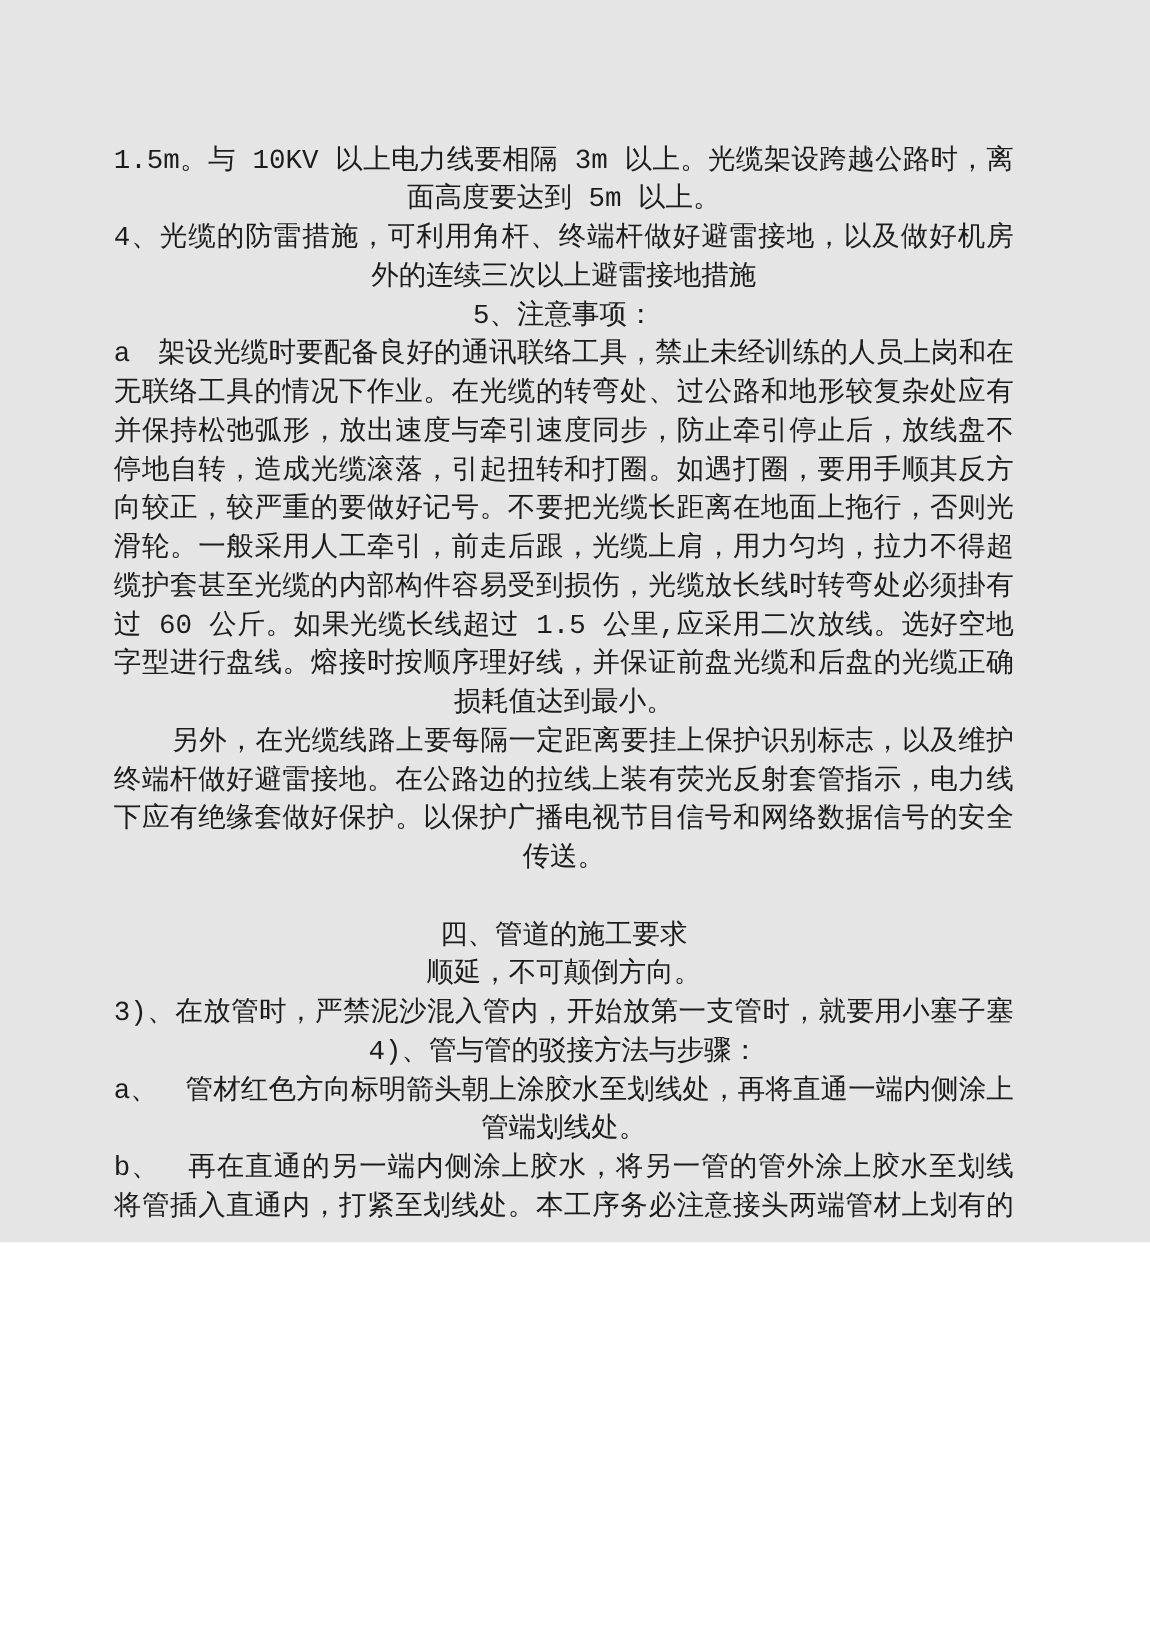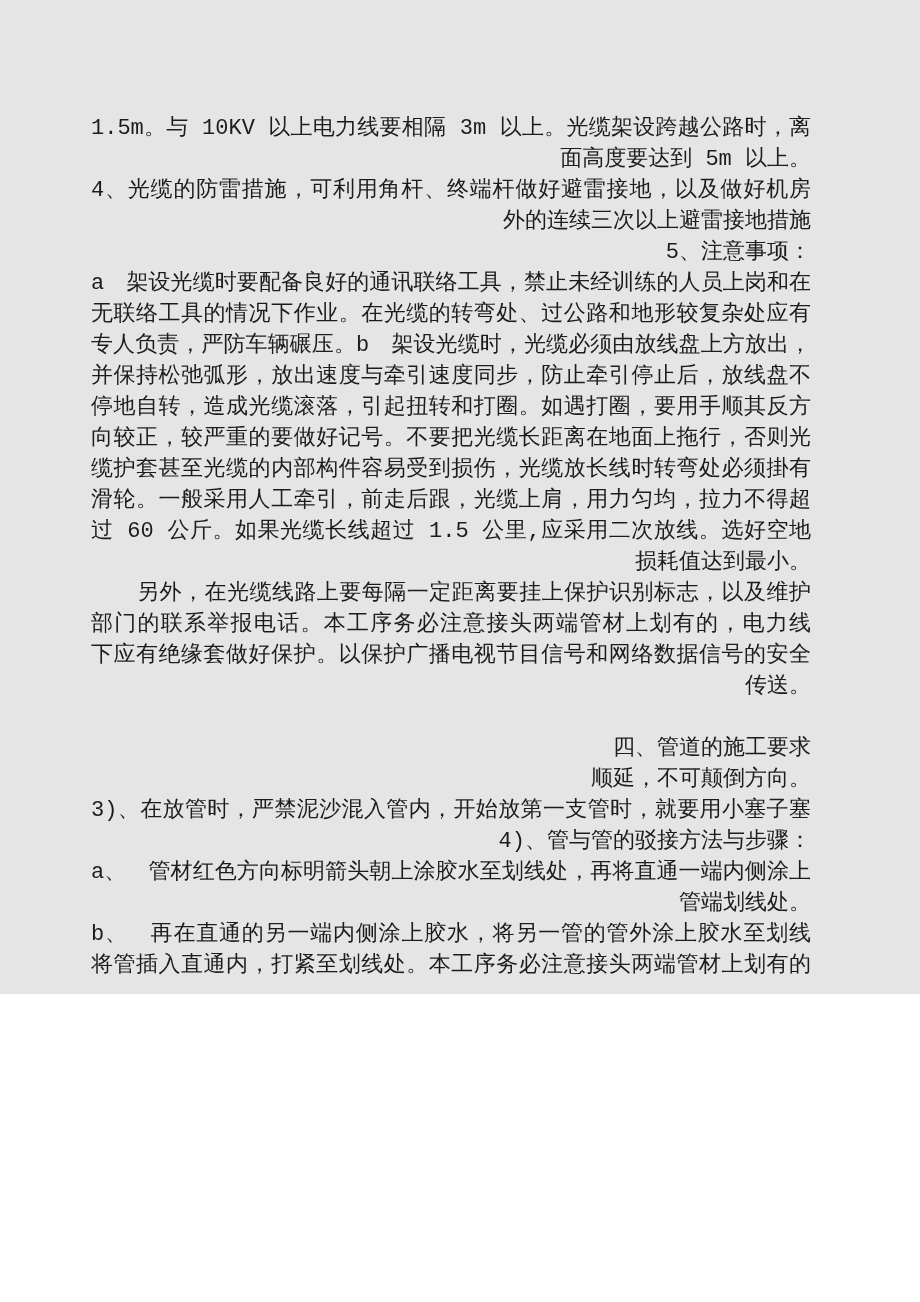--- a/index.html
+++ b/index.html
@@ -20,21 +20,21 @@
     position: absolute;
     left: 91px;
     top: 113px;
     width: 720px;
     font-size: 22px;
     line-height: 31px;
   }
   .line {
     height: 31px;
     overflow: hidden;
-    text-align: right;
+    text-align: center;
     white-space: pre-wrap;
   }
   .line.full {
     text-align: justify;
     text-align-last: justify;
   }
   .line.indent {
     text-indent: 46px;
   }
   .line.blank {
@@ -56,30 +56,30 @@
 
 <div class="page">
   <div class="textblock">
     <div class="line full">1.5m。与 10KV 以上电力线要相隔 3m 以上。光缆架设跨越公路时，离地</div>
     <div class="line">面高度要达到 5m 以上。</div>
     <div class="line full">4、光缆的防雷措施，可利用角杆、终端杆做好避雷接地，以及做好机房</div>
     <div class="line">外的连续三次以上避雷接地措施</div>
     <div class="line">5、注意事项：</div>
     <div class="line full">a　架设光缆时要配备良好的通讯联络工具，禁止未经训练的人员上岗和在</div>
     <div class="line full">无联络工具的情况下作业。在光缆的转弯处、过公路和地形较复杂处应有</div>
-    <div class="line full">专人负责，严防车辆碾压。b　架设光缆时，光缆必须由放线盘上方放出，</div>
     <div class="line full">并保持松弛弧形，放出速度与牵引速度同步，防止牵引停止后，放线盘不</div>
     <div class="line full">停地自转，造成光缆滚落，引起扭转和打圈。如遇打圈，要用手顺其反方</div>
     <div class="line full">向较正，较严重的要做好记号。不要把光缆长距离在地面上拖行，否则光</div>
+    <div class="line full">滑轮。一般采用人工牵引，前走后跟，光缆上肩，用力匀均，拉力不得超</div>
     <div class="line full">缆护套甚至光缆的内部构件容易受到损伤，光缆放长线时转弯处必须掛有</div>
-    <div class="line full">滑轮。一般采用人工牵引，前走后跟，光缆上肩，用力匀均，拉力不得超</div>
     <div class="line full">过 60 公斤。如果光缆长线超过 1.5 公里,应采用二次放线。选好空地按 8</div>
+    <div class="line full">字型进行盘线。熔接时按顺序理好线，并保证前盘光缆和后盘的光缆正确</div>
     <div class="line">损耗值达到最小。</div>
     <div class="line full indent">另外，在光缆线路上要每隔一定距离要挂上保护识别标志，以及维护</div>
-    <div class="line full">部门的联系举报电话。本工序务必注意接头两端管材上划有的，电力线</div>
+    <div class="line full">终端杆做好避雷接地。在公路边的拉线上装有荧光反射套管指示，电力线</div>
     <div class="line full">下应有绝缘套做好保护。以保护广播电视节目信号和网络数据信号的安全</div>
     <div class="line">传送。</div>
     <div class="line blank"></div>
     <div class="line">四、管道的施工要求</div>
     <div class="line">顺延，不可颠倒方向。</div>
     <div class="line full">3)、在放管时，严禁泥沙混入管内，开始放第一支管时，就要用小塞子塞</div>
     <div class="line">4)、管与管的驳接方法与步骤：</div>
     <div class="line full">a、　管材红色方向标明箭头朝上涂胶水至划线处，再将直通一端内侧涂上</div>
     <div class="line">管端划线处。</div>
     <div class="line full">b、　再在直通的另一端内侧涂上胶水，将另一管的管外涂上胶水至划线处，</div>

